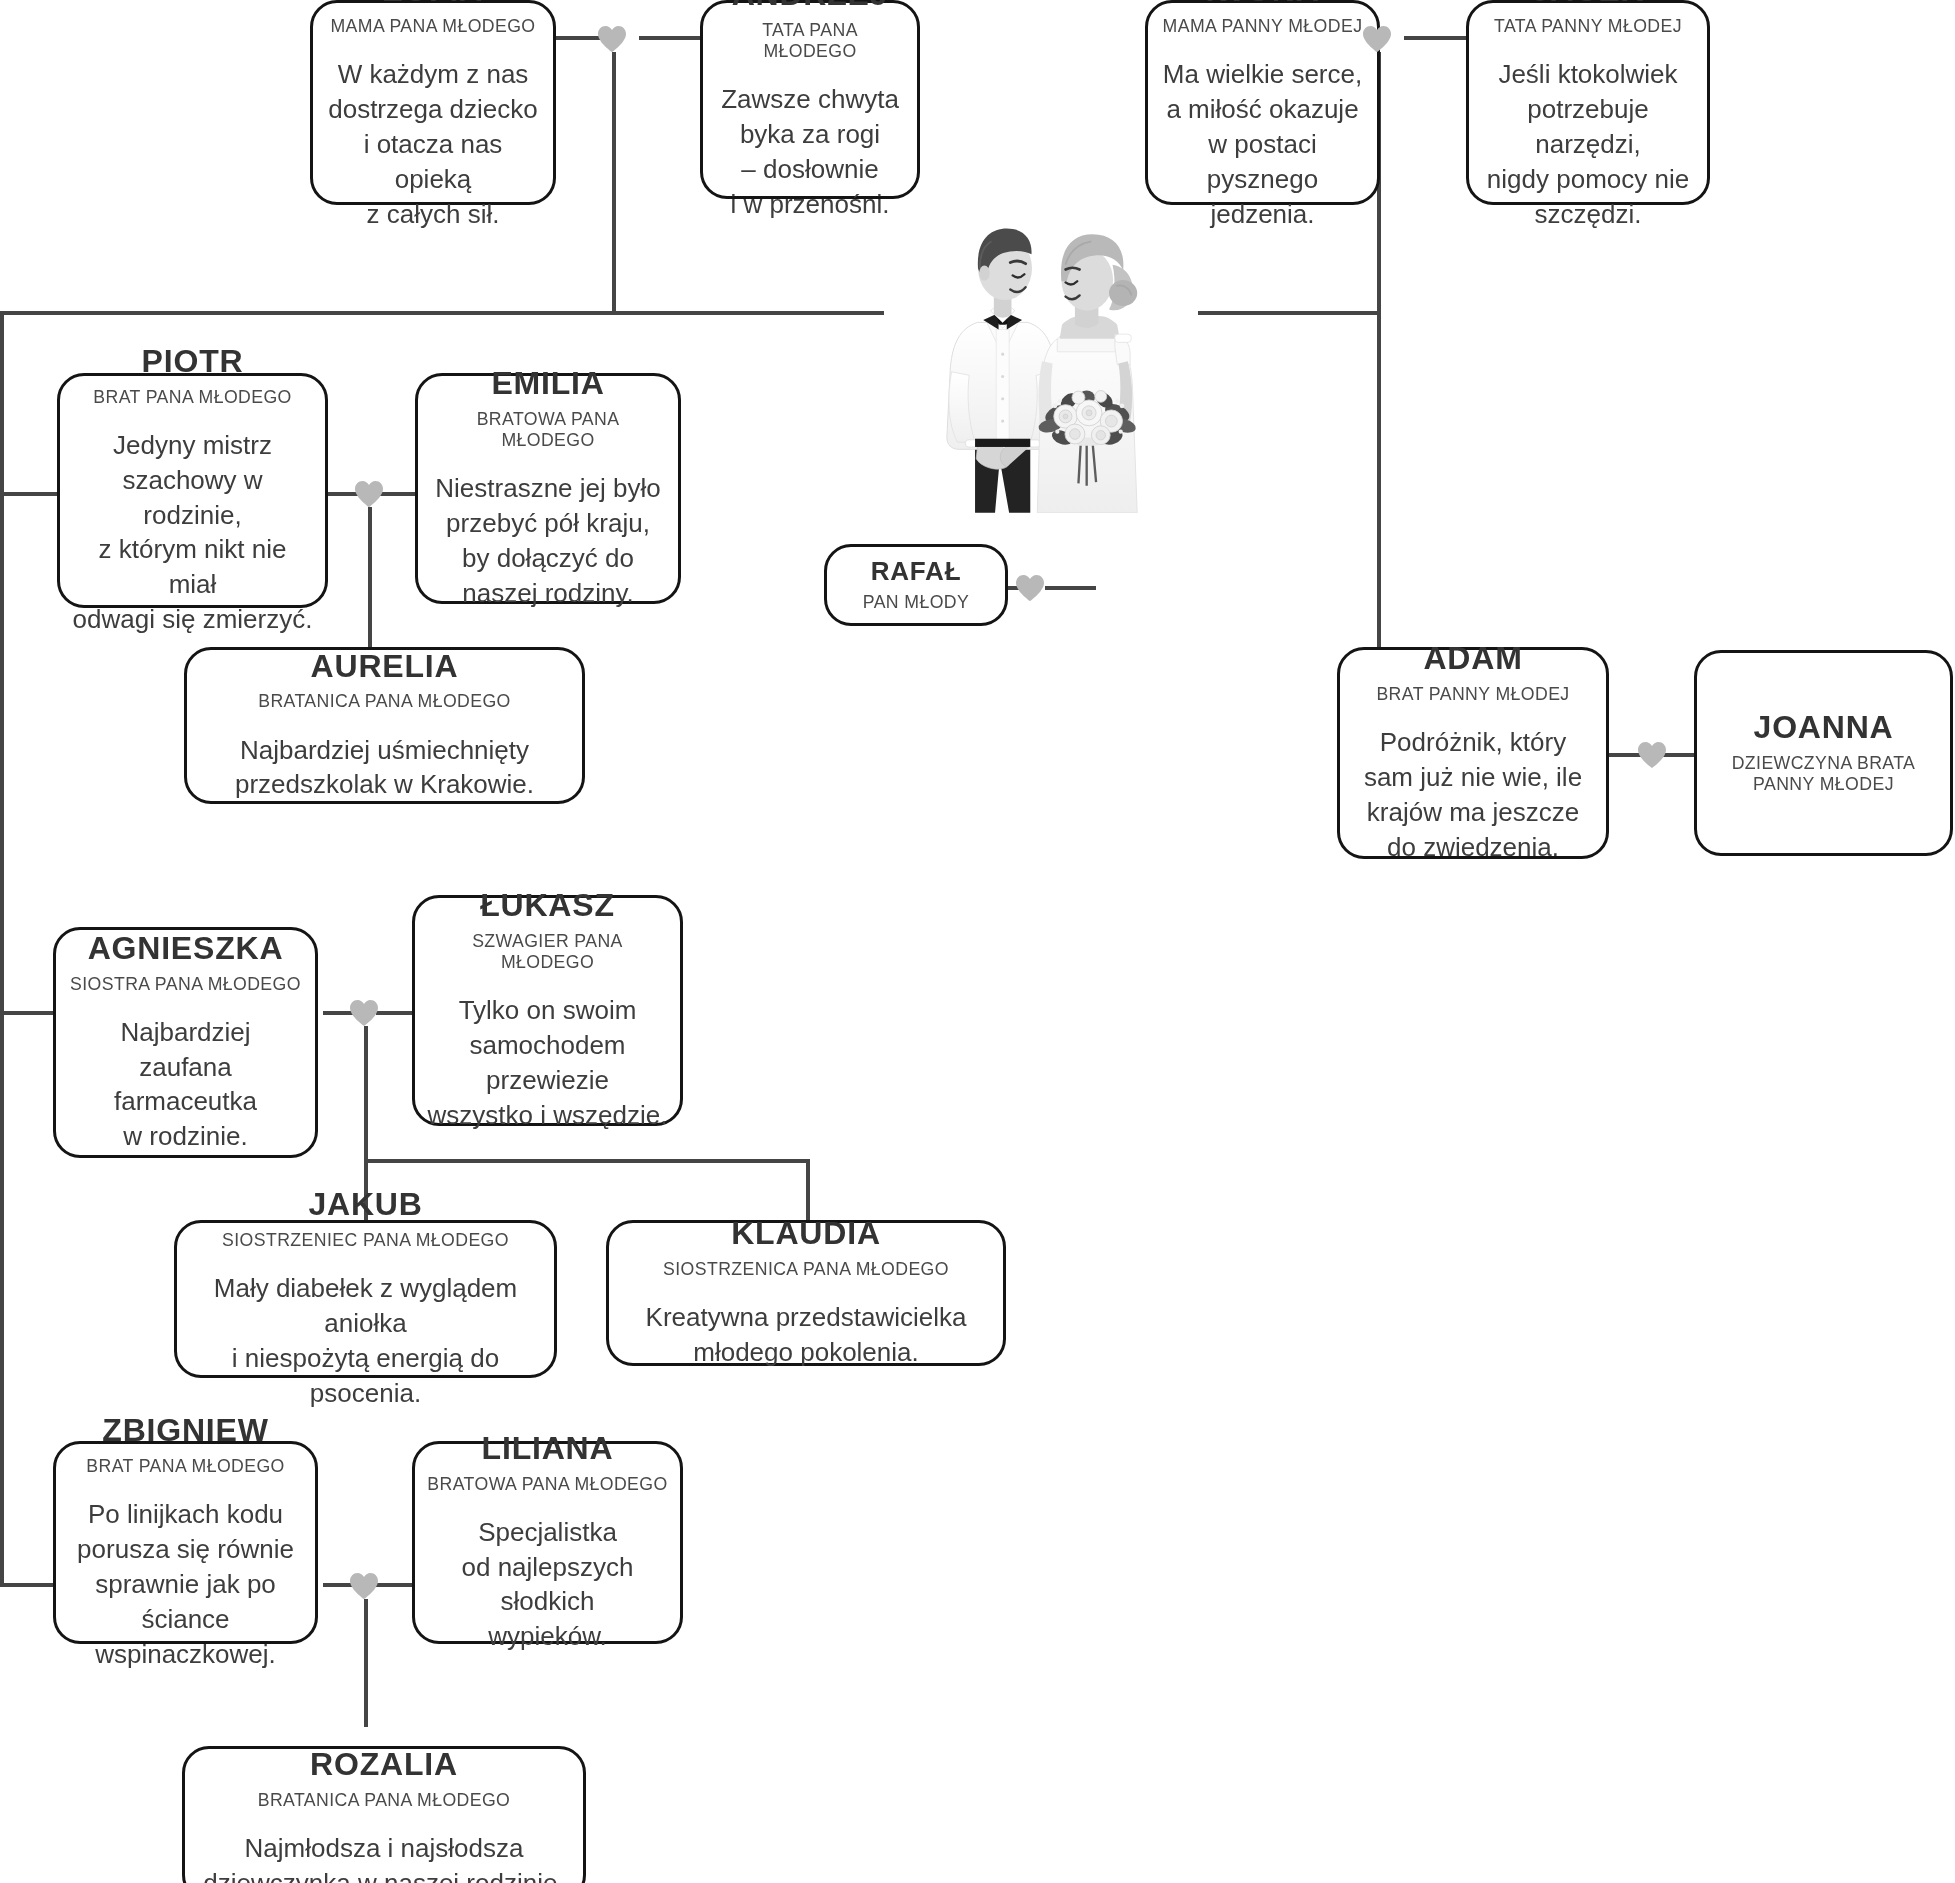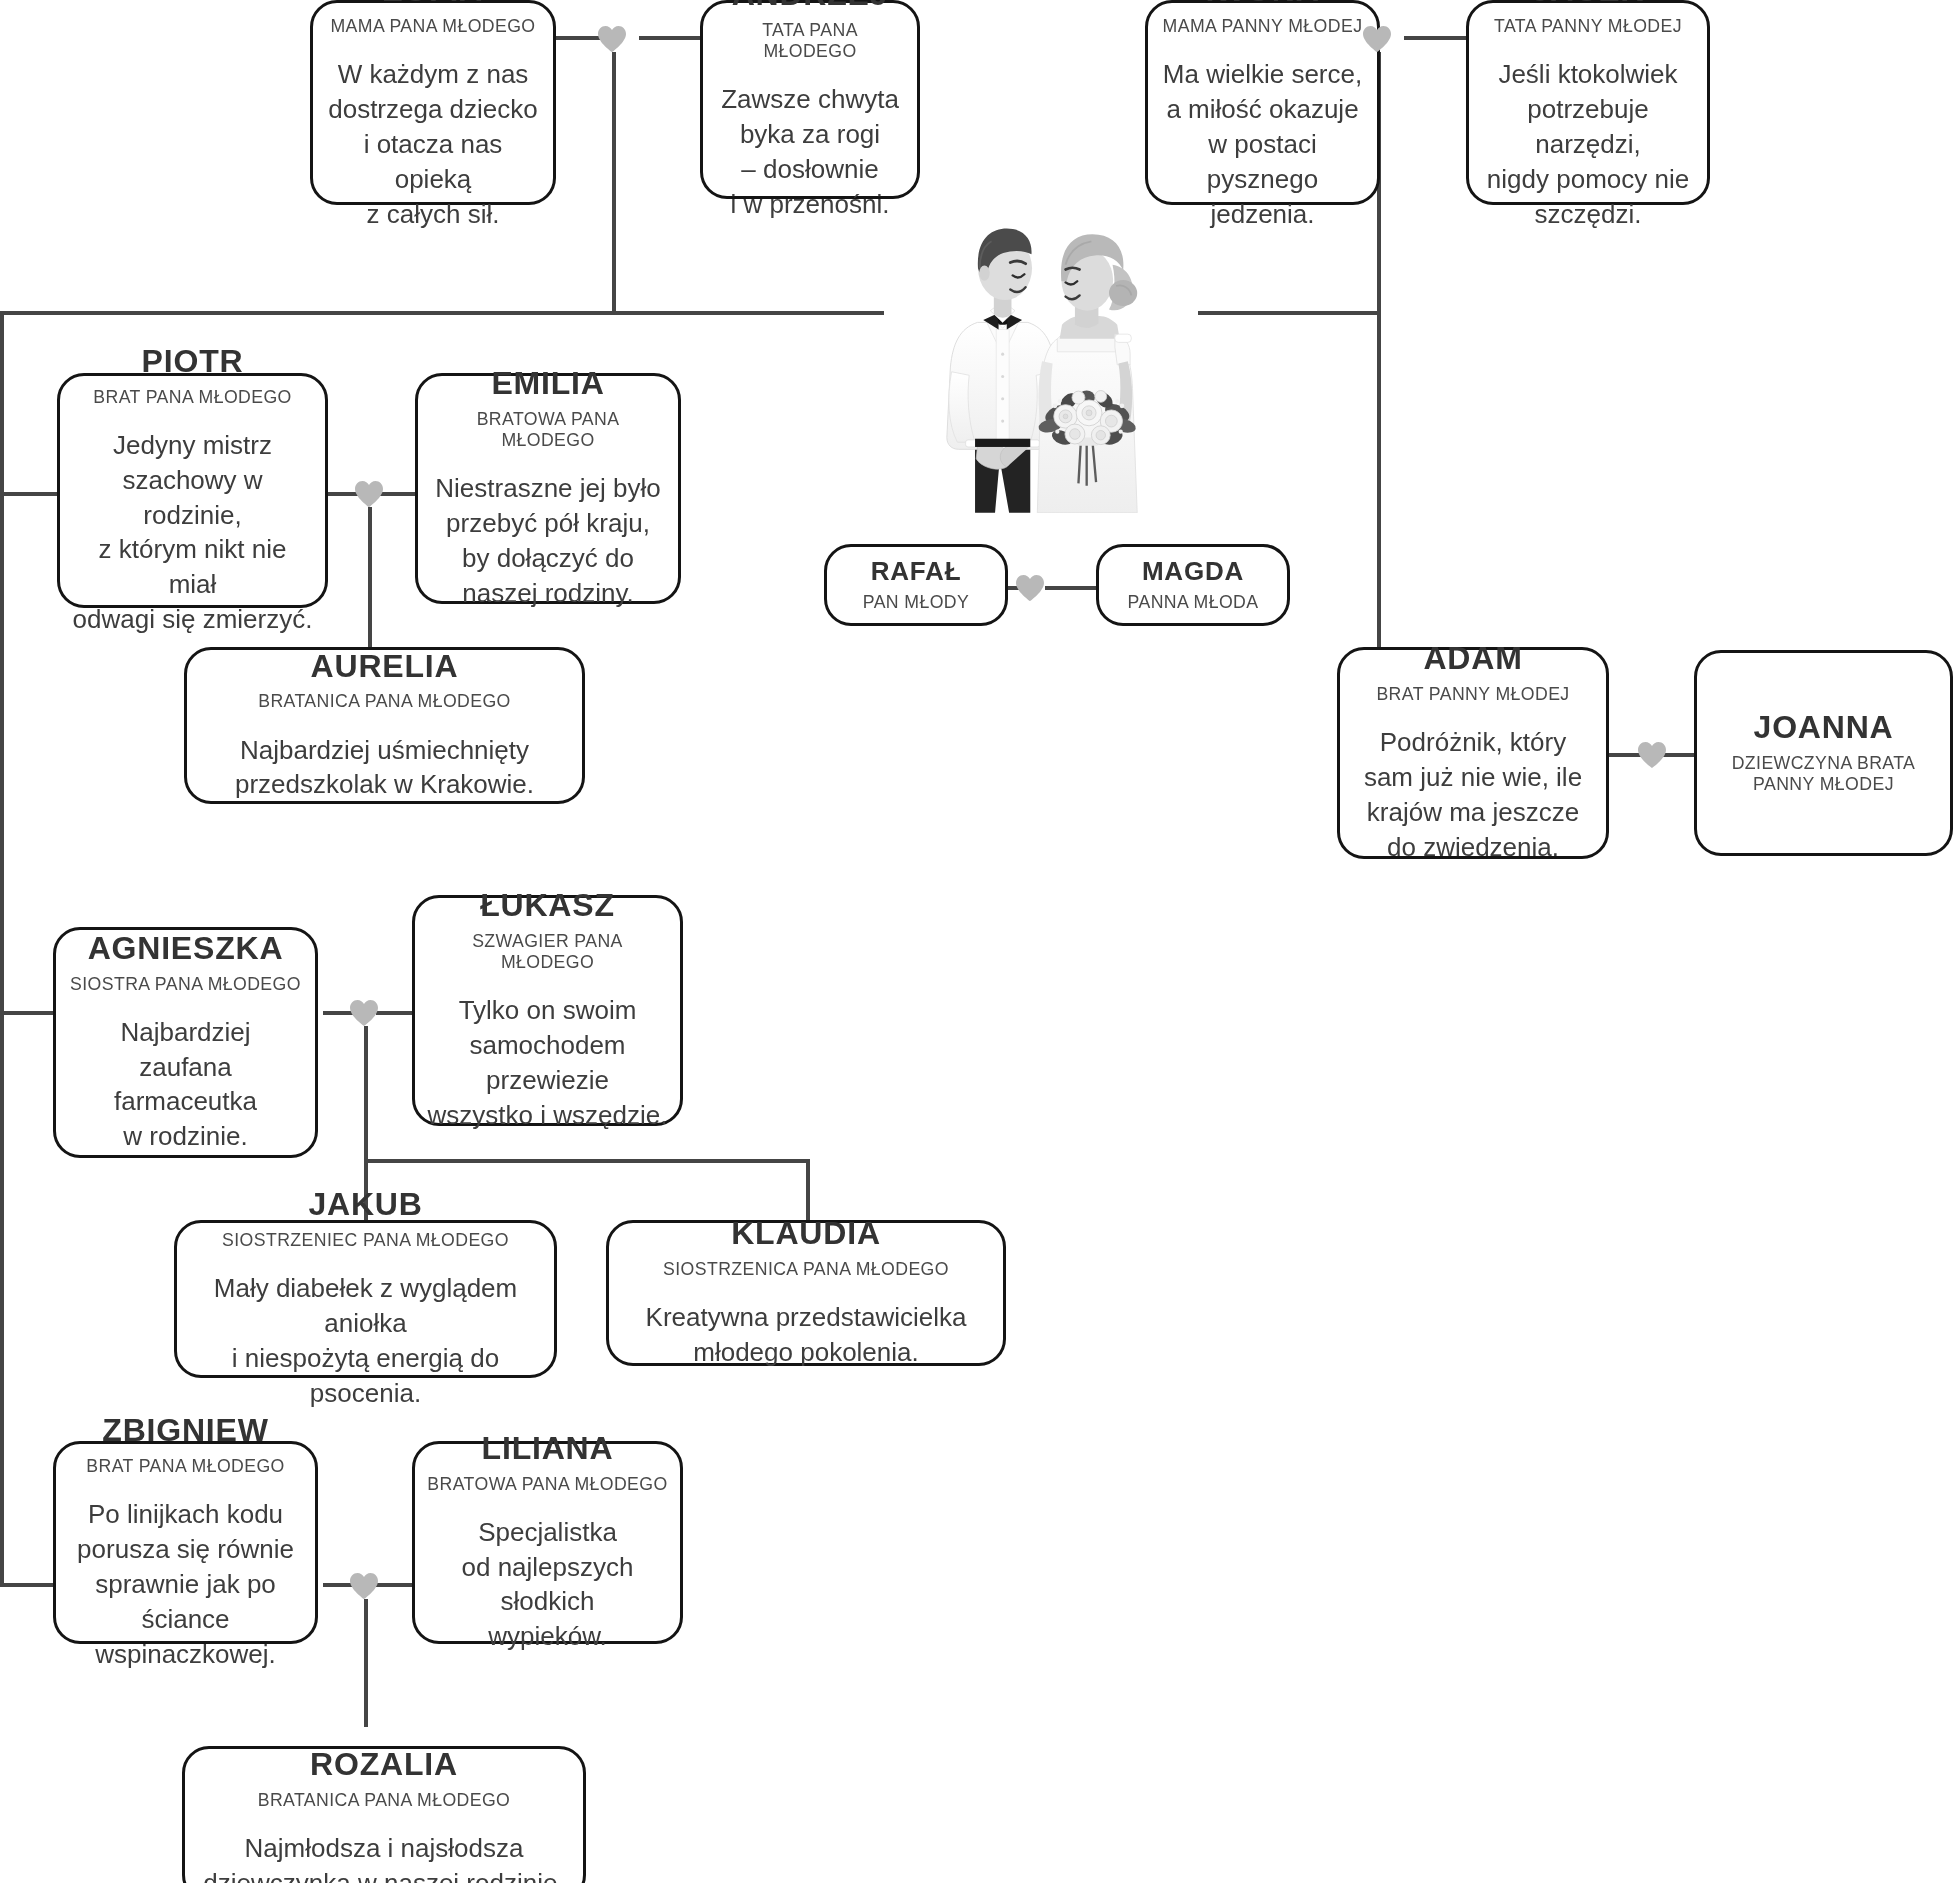--- a/index.html
+++ b/index.html
@@ -340,24 +340,20 @@
     <div class="rl">BRATANICA PANA MŁODEGO</div>
     <div class="ds">Najbardziej uśmiechnięty
 przedszkolak w Krakowie.</div>
   </div>
 
   <div class="card compact" style="left:788px;top:544px;width:184px;height:82px;margin-left:36px;">
     <div class="nm">RAFAŁ</div>
     <div class="rl">PAN MŁODY</div>
   </div>
 
-  <div class="card compact" style="left:1096px;top:544px;width:194px;height:82px;">
-    <div class="nm">MAGDA</div>
-    <div class="rl">PANNA MŁODA</div>
-  </div>
 
   <div class="card" style="left:1337px;top:647px;width:272px;height:212px;">
     <div class="nm">ADAM</div>
     <div class="rl">BRAT PANNY MŁODEJ</div>
     <div class="ds">Podróżnik, który
 sam już nie wie, ile
 krajów ma jeszcze
 do zwiedzenia.</div>
   </div>
 

